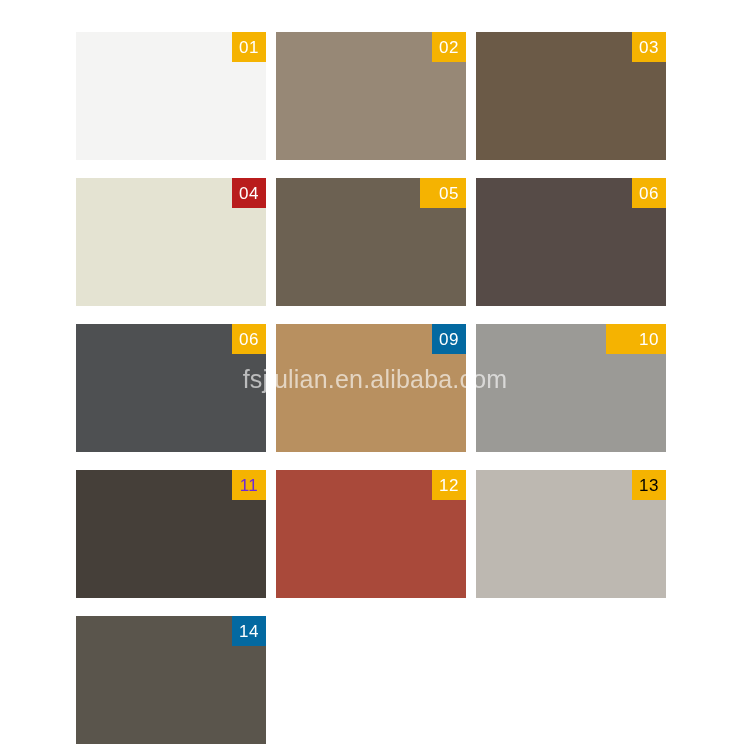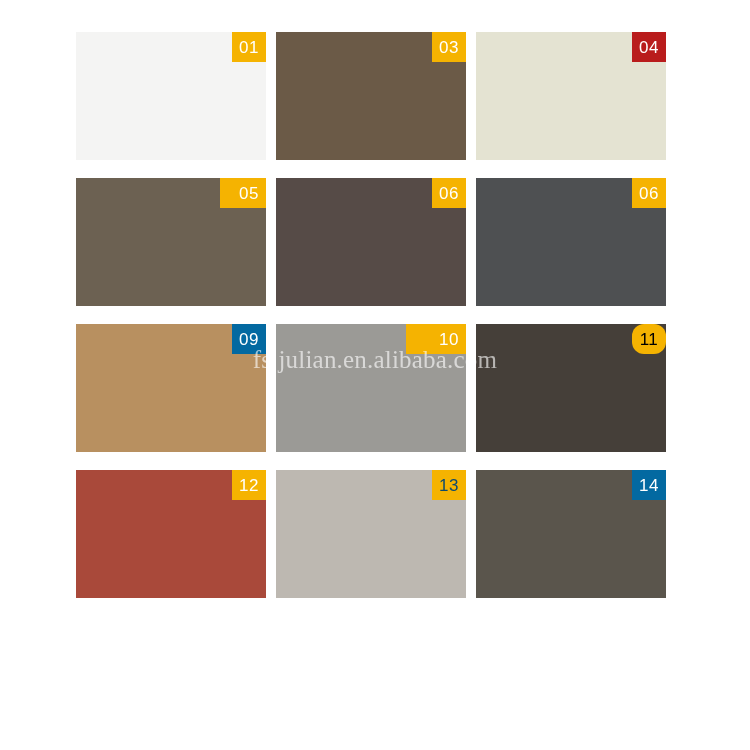--- a/index.html
+++ b/index.html
@@ -64,41 +64,45 @@
     font-size: 17px;
     font-weight: 400;
     letter-spacing: 0.5px;
     line-height: 1;
     font-family: "Liberation Sans", sans-serif;
   }
 
   #watermark {
     position: absolute;
     left: 0;
-    top: 346px;
+    top: 365px;
     width: 750px;
     text-align: center;
     font-size: 25px;
     letter-spacing: 0.2px;
     color: rgba(255, 255, 255, 0.62);
-    font-family: Liberation Serif, serif;
+    font-family: Liberation Sans, sans-serif;
     pointer-events: none;
     white-space: nowrap;
     user-select: none;
   }
 </style>
 </head>
 <body>
 
 <div id="board">
 
   <div id="swatch-grid">
       <div class="swatch-cell">
         <div class="swatch-color" style="background-color: rgb(244, 244, 243);"></div>
         <div class="swatch-badge" style="background-color: rgb(245, 179, 1); color: rgb(255, 255, 255);">01</div>
+      </div>
+      <div class="swatch-cell">
+        <div class="swatch-color" style="background-color: rgb(151, 136, 118);"></div>
+        <div class="swatch-badge" style="background-color: rgb(245, 179, 1); color: rgb(255, 255, 255);">02</div>
       </div>
       <div class="swatch-cell">
         <div class="swatch-color" style="background-color: rgb(107, 90, 71);"></div>
         <div class="swatch-badge" style="background-color: rgb(245, 179, 1); color: rgb(255, 255, 255);">03</div>
       </div>
       <div class="swatch-cell">
         <div class="swatch-color" style="background-color: rgb(228, 227, 210);"></div>
         <div class="swatch-badge" style="background-color: #b91c1c; color: rgb(255, 255, 255);">04</div>
       </div>
       <div class="swatch-cell">
@@ -116,29 +120,29 @@
       <div class="swatch-cell">
         <div class="swatch-color" style="background-color: rgb(184, 144, 96);"></div>
         <div class="swatch-badge" style="background-color: #0369a1; color: rgb(255, 255, 255);">09</div>
       </div>
       <div class="swatch-cell">
         <div class="swatch-color" style="background-color: rgb(155, 154, 150);"></div>
         <div class="swatch-badge" style="background-color: rgb(245, 179, 1); color: rgb(255, 255, 255); padding-left: 26px;">10</div>
       </div>
       <div class="swatch-cell">
         <div class="swatch-color" style="background-color: rgb(69, 63, 57);"></div>
-        <div class="swatch-badge" style="background-color: rgb(245, 179, 1); color: #000000; border-radius: 12px;">11</div>
+        <div class="swatch-badge" style="background-color: rgb(245, 179, 1); color: #6d28d9;">11</div>
       </div>
       <div class="swatch-cell">
         <div class="swatch-color" style="background-color: rgb(169, 73, 58);"></div>
         <div class="swatch-badge" style="background-color: rgb(245, 179, 1); color: rgb(255, 255, 255);">12</div>
       </div>
       <div class="swatch-cell">
         <div class="swatch-color" style="background-color: rgb(189, 184, 177);"></div>
-        <div class="swatch-badge" style="background-color: rgb(245, 179, 1); color: #0c4a6e;">13</div>
+        <div class="swatch-badge" style="background-color: rgb(245, 179, 1); color: #000000;">13</div>
       </div>
       <div class="swatch-cell">
         <div class="swatch-color" style="background-color: rgb(90, 85, 76);"></div>
         <div class="swatch-badge" style="background-color: #0369a1; color: rgb(255, 255, 255);">14</div>
       </div>
     </div>
 
   <div id="watermark">fsjjulian.en.alibaba.com</div>
 
 </div>

